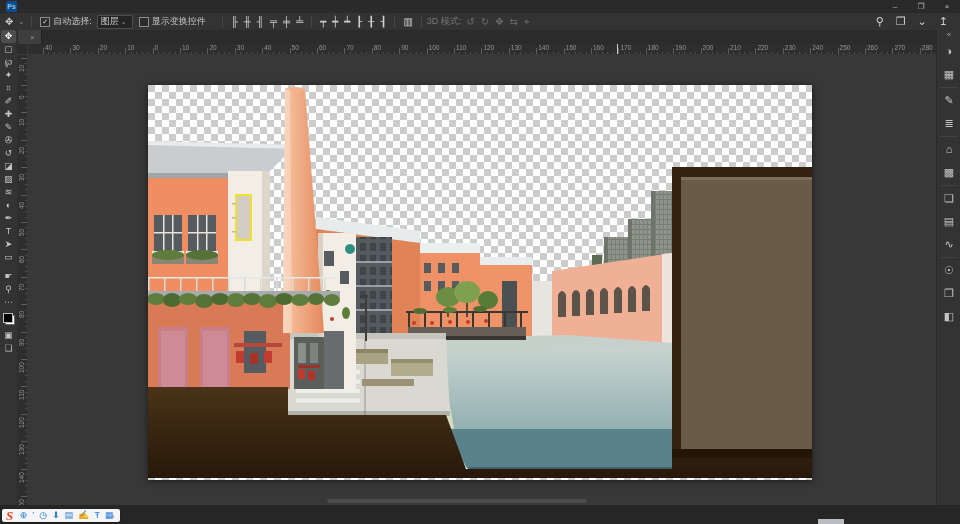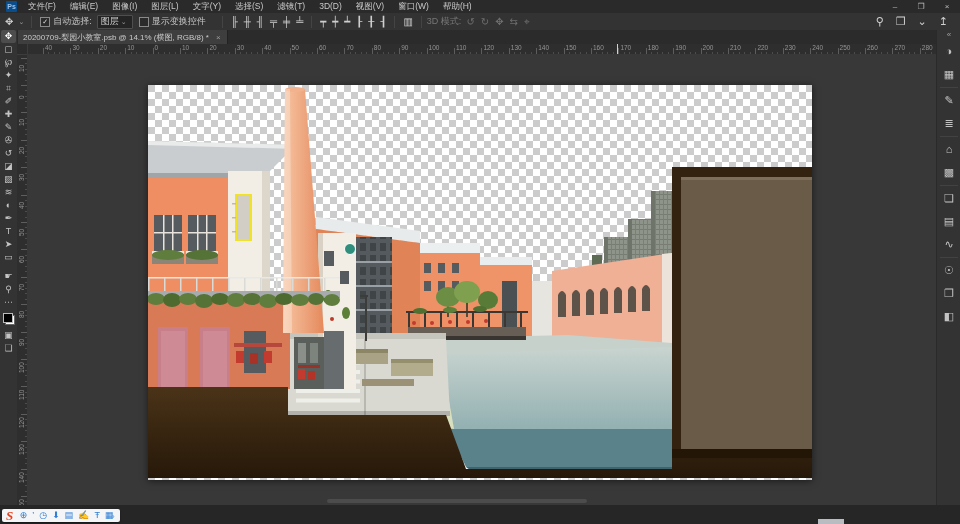--- a/index.html
+++ b/index.html
@@ -82,33 +82,20 @@
   #sogou-expand{position:absolute;left:112px;top:7px;font-size:8px;color:#8a8a8a;}
   #taskbar-peek{position:absolute;left:818px;top:519px;width:26px;height:5px;background:#b9bdc1;}
 </style>
 </head>
 <body>
 
 <div id="app">
 
   <div id="titlebar">
     <div id="ps-logo">Ps</div>
-    <div id="menu-items" style="display:flex;">
-        <span class="menu-item">文件(F)</span>
-        <span class="menu-item">编辑(E)</span>
-        <span class="menu-item">图像(I)</span>
-        <span class="menu-item">图层(L)</span>
-        <span class="menu-item">文字(Y)</span>
-        <span class="menu-item">选择(S)</span>
-        <span class="menu-item">滤镜(T)</span>
-        <span class="menu-item">3D(D)</span>
-        <span class="menu-item">视图(V)</span>
-        <span class="menu-item">窗口(W)</span>
-        <span class="menu-item">帮助(H)</span>
-      </div>
     <div id="win-buttons">
         <span class="win-btn">–</span>
         <span class="win-btn">❐</span>
         <span class="win-btn">×</span>
       </div>
   </div>
 
   <div id="optionsbar">
     <span class="opt-icon" style="margin-left:5px">✥</span>
     <span class="caret">⌄</span>
@@ -153,21 +140,20 @@
     <span id="opt-right">
         <span class="opt-icon">⚲</span>
         <span class="opt-icon">❒</span>
         <span class="opt-icon">⌄</span>
         <span class="opt-icon">↥</span>
       </span>
   </div>
 
   <div id="tabbar">
     <div id="doc-tab">
-      <span>20200709-梨园小教室.psb @ 14.1% (横图, RGB/8) *</span>
       <span id="tab-close">×</span>
     </div>
   </div>
 
   <div id="toolbar">
     <div id="tools-main" style="display:flex;flex-direction:column;align-items:center;">
         <div class="tool active">✥</div>
         <div class="tool">▢</div>
         <div class="tool">℘</div>
         <div class="tool">✦</div>

